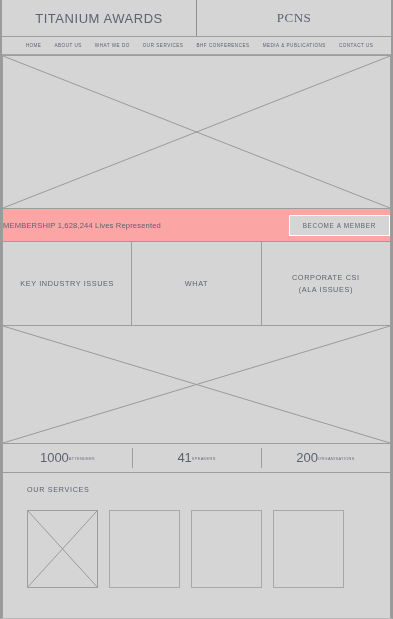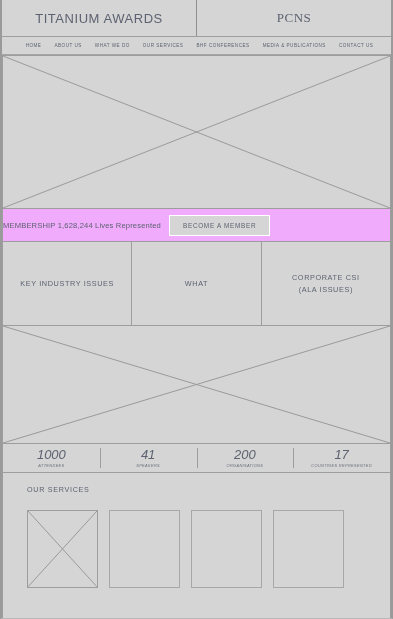--- a/index.html
+++ b/index.html
@@ -91,23 +91,23 @@
   .hero {
     height: 154px;
     margin: 0;
   }
 
   
   .membership {
     height: 33px;
     display: flex;
     align-items: center;
-    justify-content: flex-start;
+    justify-content: space-between;
     gap: 8px;
-    background: #f0abfc;
+    background: #fca5a5;
     border-left: 1px solid #9d9d9d;
     border-right: 1px solid #9d9d9d;
     border-bottom: 1px solid #9d9d9d;
     box-sizing: border-box;
   }
   .membership-text {
     font-size: 7.6px;
     color: #5c6270;
     letter-spacing: 0.15px;
   }
@@ -156,26 +156,24 @@
     display: flex;
     height: 29px;
     background: #d5d5d5;
     border: 1px solid #9d9d9d;
     border-top: none;
     box-sizing: border-box;
   }
   .stat {
     flex: 1;
     display: flex;
-    flex-direction: column;
     align-items: center;
     justify-content: center;
     box-sizing: border-box;
     position: relative;
-    font-style: italic;
   }
   .stat + .stat::before {
     content: "";
     position: absolute;
     left: 0;
     top: 4px;
     bottom: 4px;
     width: 1px;
     background: #9d9d9d;
   }
@@ -278,24 +276,20 @@
       <div class="stat-value">1000</div>
       <div class="stat-label">ATTENDEES</div>
     </div>
     <div class="stat">
       <div class="stat-value">41</div>
       <div class="stat-label">SPEAKERS</div>
     </div>
     <div class="stat">
       <div class="stat-value">200</div>
       <div class="stat-label">ORGANISATIONS</div>
-    </div>
-    <div class="stat">
-      <div class="stat-value">17</div>
-      <div class="stat-label">COUNTRIES REPRESENTED</div>
     </div>
   </div>
 
   <div class="services">
     <div class="services-title">OUR SERVICES</div>
     <div class="service-row">
       <div class="service-box">
         <svg class="x-line" viewBox="0 0 71 78" preserveAspectRatio="none">
           <line x1="0" y1="0" x2="71" y2="78" stroke="#9a9a9a" stroke-width="1" vector-effect="non-scaling-stroke"></line>
           <line x1="71" y1="0" x2="0" y2="78" stroke="#9a9a9a" stroke-width="1" vector-effect="non-scaling-stroke"></line>

